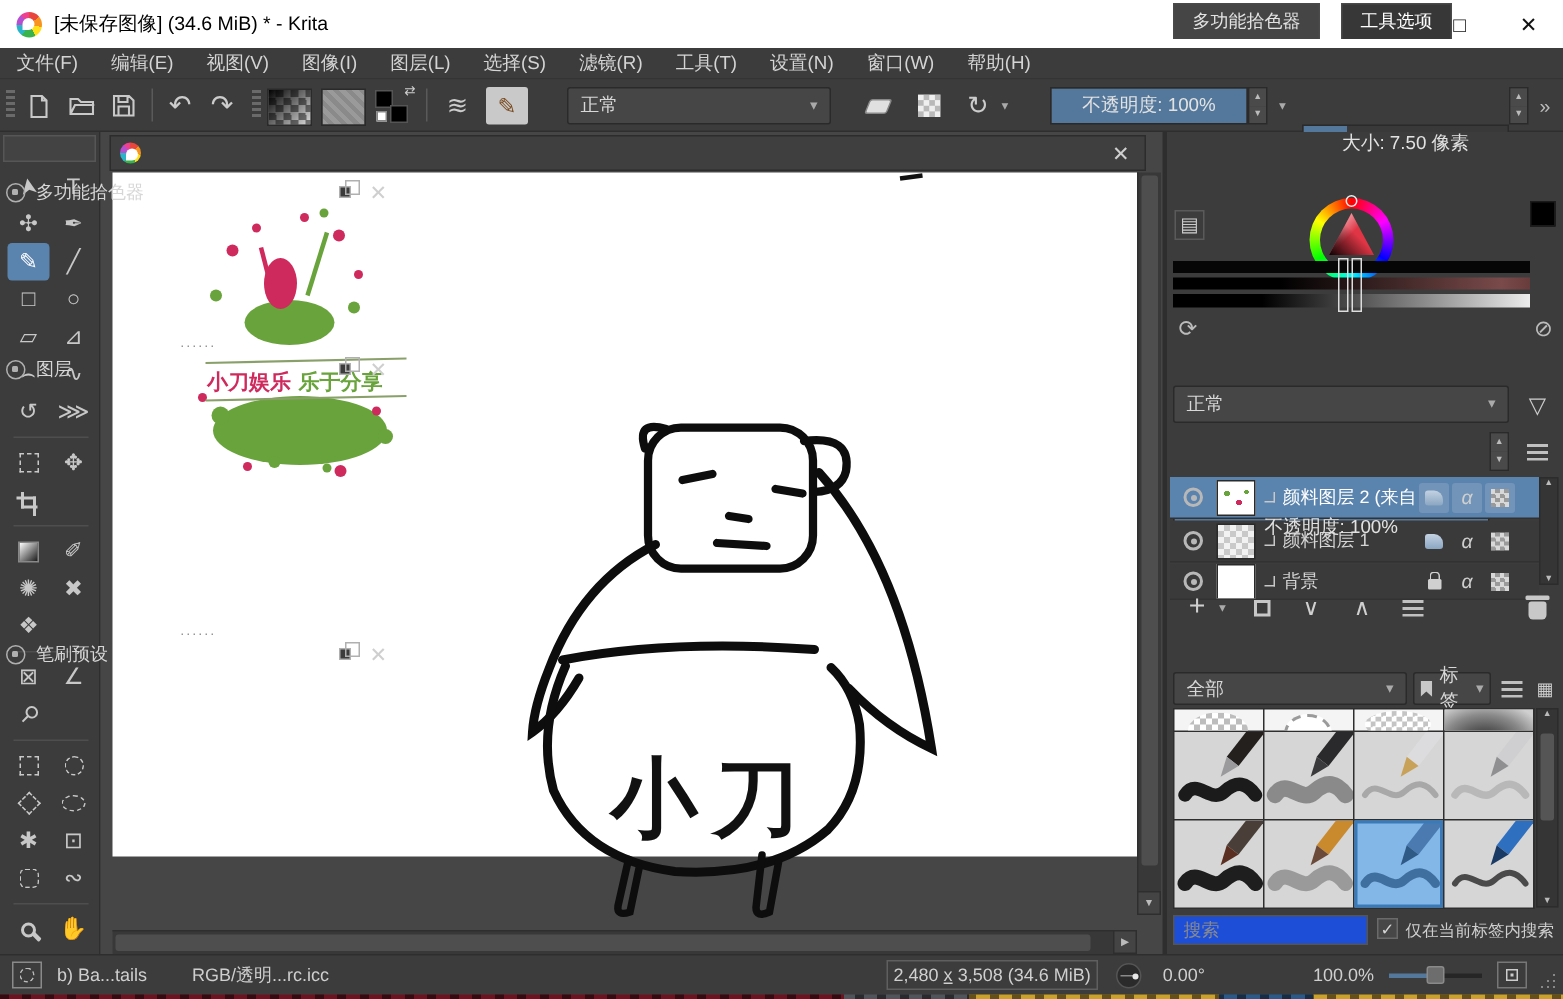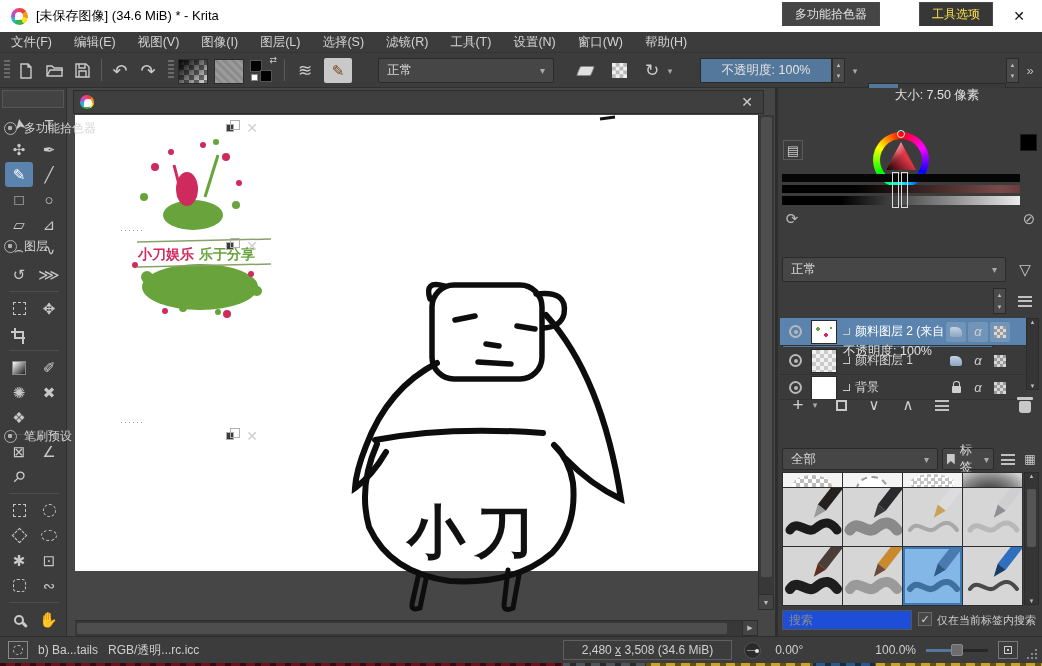--- a/index.html
+++ b/index.html
@@ -75,21 +75,21 @@
   .sbtn{background:#444;color:#bbb;font-size:7px;display:flex;align-items:center;justify-content:center;border:1px solid #2e2e2e;}
   #vscroll-down{left:758px;top:594px;width:16px;height:16px;}
   #hscroll{left:75px;top:620px;width:667px;height:16px;background:#383838;border-top:1px solid #2e2e2e;}
   #hscroll-thumb{position:absolute;left:2px;top:2px;width:650px;height:11px;background:#4e4e4e;border-radius:2px;}
   #hscroll-right{left:742px;top:620px;width:16px;height:16px;}
   
   #splitter{left:775px;top:88px;width:3px;height:548px;background:#2e2e2e;}
   #rightdock{left:778px;top:88px;width:264px;height:548px;background:#3c3c3c;}
   .dtab{position:absolute;top:2px;height:24px;padding:0 12px;font-size:12px;display:flex;align-items:center;border:1px solid #4a4a4a;border-bottom:none;}
   .dtab.active{background:#454545;color:#e2e2e2;}
-  .dtab.inactive{background:#373737;color:#fde047;margin-left:25px;}
+  .dtab.inactive{background:#373737;color:#ffffff;}
   .dock-header{position:absolute;left:4px;width:256px;height:18px;display:flex;align-items:center;font-size:12px;color:#d6d6d6;}
   .hl{width:13px;height:13px;border:1.5px solid #b0b0b0;border-radius:50%;position:relative;margin-right:7px;}
   .hl::after{content:'';position:absolute;left:3px;top:3px;width:4px;height:4px;background:#b0b0b0;border-radius:1px;}
   .fl{width:8px;height:8px;border:1.5px solid #b0b0b0;position:relative;background:#3c3c3c;margin-left:auto;margin-right:12px;}
   .fl::before{content:'';position:absolute;left:2.5px;top:-5px;width:8px;height:8px;border:1.5px solid #b0b0b0;}
   .hclose{color:#cfcfcf;font-size:14px;margin-right:2px;}
   .hbars{width:14px;height:11px;background:repeating-linear-gradient(#c0c0c0 0 2px,transparent 2px 4.5px);}
   .dots{position:absolute;left:0;width:264px;text-align:center;color:#8a8a8a;font-size:9px;letter-spacing:1px;line-height:5px;}
   
   #cs-settings{left:783px;top:140px;width:20px;height:20px;border:1px solid #5a5a5a;display:flex;align-items:center;justify-content:center;}
@@ -140,21 +140,21 @@
   .pd-blob{position:absolute;left:7px;top:1px;width:44px;height:18px;border-radius:50%;background:conic-gradient(#c4c4c4 25%,#fff 0 50%,#c4c4c4 0 75%,#fff 0) 0 0/7px 7px;}
   .pd-soft{position:absolute;inset:0;background:radial-gradient(ellipse at 45% 160%,#1e1e1e,#8a8a8a 60%,#cfcfcf 90%);}
   .bsb{left:1024px;top:472px;width:15px;height:133px;background:#353535;border:1px solid #2c2c2c;}
   #brush-search{left:782px;top:610px;width:130px;height:20px;background:#1d4ed8;border:1px solid #555;color:#d0d0d0;font-size:12px;padding:0 6px;}
   #brush-search::placeholder{color:#8a8a8a;}
   .cbx{left:918px;top:612px;width:14px;height:14px;background:#474747;border:1px solid #6a6a6a;color:#d6d6d6;font-size:11px;display:flex;align-items:center;justify-content:center;}
   
   #statusbar{left:0;top:636px;width:1042px;height:27px;background:#3c3c3c;border-top:1px solid #2e2e2e;display:flex;align-items:center;font-size:12px;color:#cfcfcf;}
   .sel-ic{width:20px;height:18px;border:1px solid #8a8a8a;margin:0 10px 0 8px;display:flex;align-items:center;justify-content:center;}
   .sel-ic i{width:10px;height:10px;border:1.5px dashed #bbb;border-radius:50%;display:block;}
-  #dim-box{border:1px solid #5f5f5f;padding:2px 18px;margin-left:auto;}
+  #dim-box{border:1px solid #5f5f5f;padding:2px 4px;margin-left:auto;}
   #dim-box u{text-decoration:underline;}
   .dial{width:17px;height:17px;border-radius:50%;background:#2b2b2b;border:1px solid #555;position:relative;margin:0 14px 0 12px;}
   .dial::before{content:'';position:absolute;left:2px;right:2px;top:7px;height:1.5px;background:#8a8a8a;}
   .dial::after{content:'';position:absolute;right:1px;top:6.5px;width:4px;height:4px;border-radius:50%;background:#e8e8e8;}
   #zoom-slider{width:62px;height:3px;background:linear-gradient(to right,#54789c 0 45%,#262626 45%);position:relative;margin:0 10px;}
   #zoom-slider .zh{position:absolute;left:25px;top:-5px;width:12px;height:12px;background:#6d6d6d;border:1px solid #8a8a8a;border-radius:2px;}
   .fitbtn{width:20px;height:18px;border:1px solid #777;display:flex;align-items:center;justify-content:center;}
   .fitbtn i{width:8px;height:8px;border:1.5px solid #ccc;display:block;position:relative;}
   .fitbtn i::after{content:'';position:absolute;left:1.5px;top:1.5px;width:2px;height:2px;background:#ccc;}
   .gripcorner{width:12px;height:12px;margin:8px 4px 0 8px;background:radial-gradient(circle 1px at 10px 2px,#888 95%,transparent),radial-gradient(circle 1px at 10px 6px,#888 95%,transparent),radial-gradient(circle 1px at 6px 6px,#888 95%,transparent),radial-gradient(circle 1px at 10px 10px,#888 95%,transparent),radial-gradient(circle 1px at 6px 10px,#888 95%,transparent),radial-gradient(circle 1px at 2px 10px,#888 95%,transparent);}
@@ -693,21 +693,21 @@
   <div class="abs cbx">
       <span>✓</span>
     </div>
   <div class="abs" style="left:937px;top:613px;font-size:11px;color:#cfcfcf">仅在当前标签内搜索</div>
 
   <div class="abs" id="statusbar">
     <span class="sel-ic">
         <i></i>
       </span>
     <span>b) Ba...tails</span>
-    <span style="margin-left:10px">RGB/透明...rc.icc</span>
+    <span style="margin-left:30px">RGB/透明...rc.icc</span>
     <span id="dim-box"><span>2,480</span> <u>x</u> <span>3,508 (34.6 MiB)</span></span>
     <span class="dial"></span>
     <span>0.00°</span>
     <span style="margin-left:72px">100.0%</span>
     <div id="zoom-slider">
         <div class="zh"></div>
       </div>
     <span class="fitbtn">
         <i></i>
       </span>

